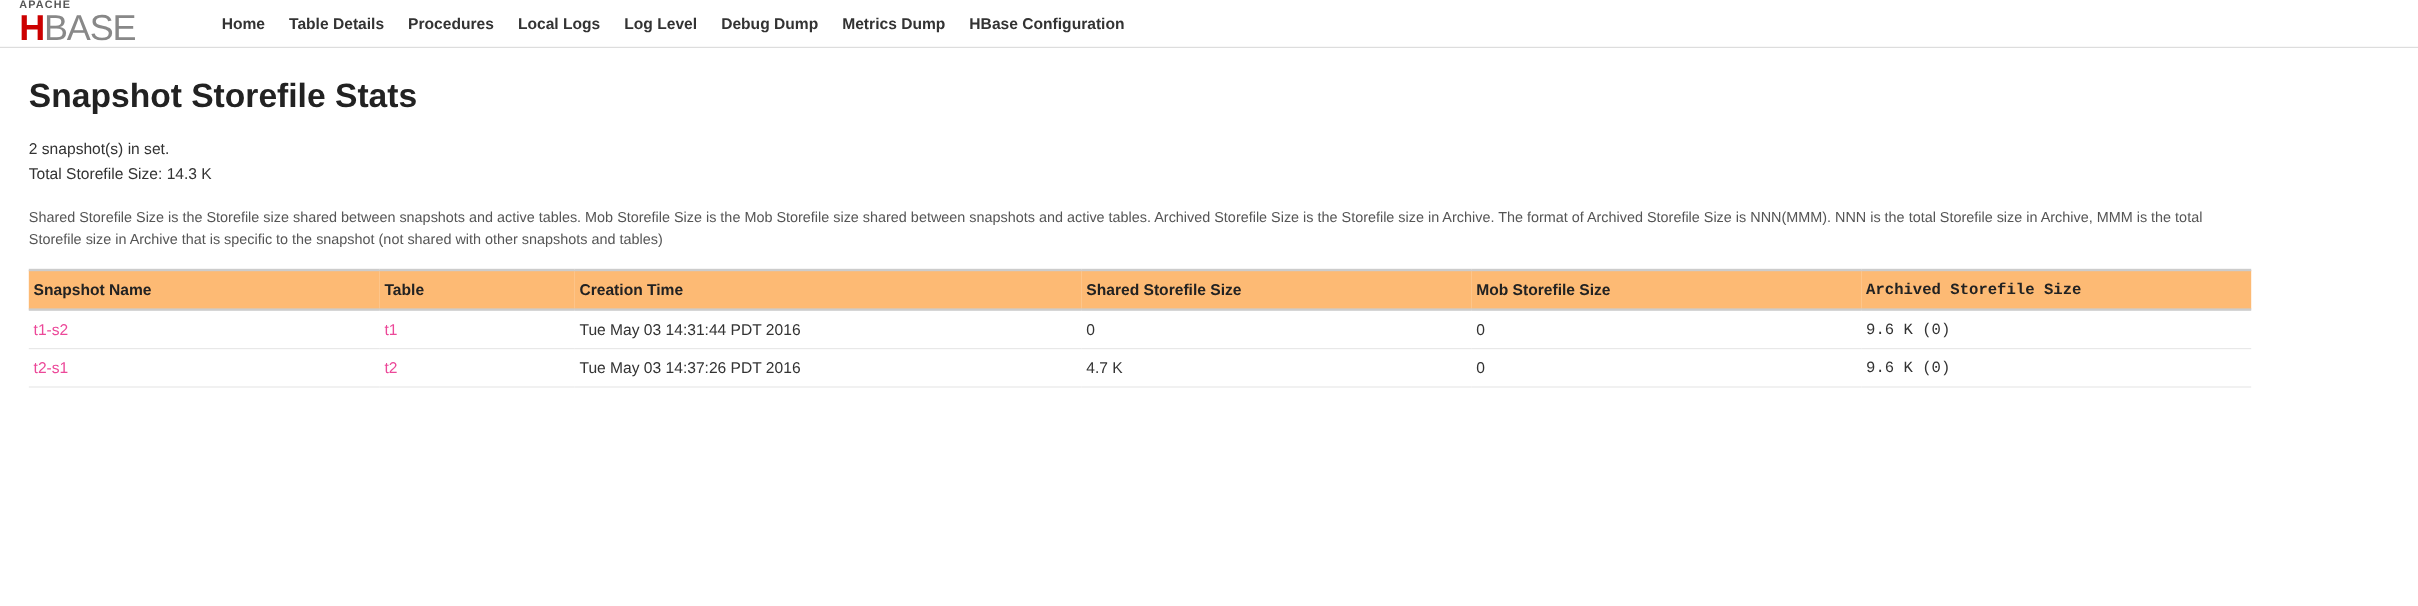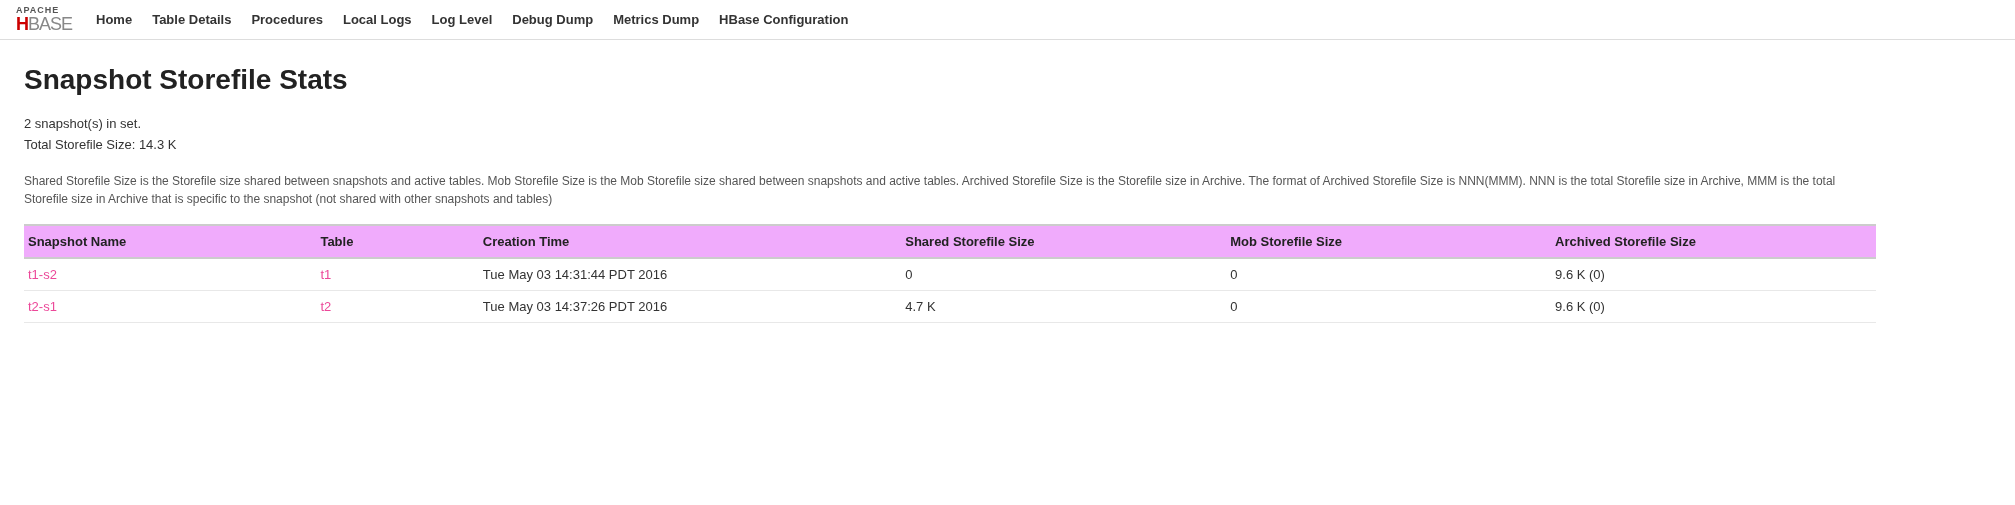--- a/index.html
+++ b/index.html
@@ -6,35 +6,36 @@
     body { font-family: Arial, Helvetica, sans-serif; font-size: 13px; color: #333; background: #fff; }
 
     
     nav {
       display: flex;
       align-items: center;
       border-bottom: 1px solid #ddd;
       padding: 0 16px;
       height: 40px;
       background: #fff;
+      gap: 48px;
     }
     .nav-logo {
       margin-right: 24px;
       display: flex;
       flex-direction: column;
       line-height: 1;
     }
     .nav-logo .apache {
       font-size: 9px;
       color: #555;
       letter-spacing: 1px;
       font-weight: bold;
     }
     .nav-logo .hbase {
-      font-size: 18px;
+      font-size: 30px;
       font-weight: bold;
       color: #cc0000;
       letter-spacing: -1px;
       text-align: right;
     }
     .nav-logo .hbase span { color: #888; font-weight: normal; }
     nav a {
       text-decoration: none;
       color: #333;
       font-size: 13px;
@@ -76,42 +77,42 @@
     }
     thead tr {
       border-top: 2px solid #ccc;
       border-bottom: 2px solid #ccc;
     }
     th {
       text-align: left;
       padding: 8px 12px 8px 4px;
       font-weight: bold;
       color: #222;
-      background: #f0abfc;
+      background: #fdba74;
     }
     tbody tr {
       border-bottom: 1px solid #e8e8e8;
     }
     td {
       padding: 8px 12px 8px 4px;
       color: #333;
     }
     td a {
       color: #ec4899;
       text-decoration: none;
       text-align: right;
     }
 
     
     .col-name { width: 180px; }
     .col-table { width: 100px; }
     .col-creation { width: 260px; }
     .col-shared { width: 200px; }
     .col-mob { width: 200px; }
-    .col-archived { width: 200px; }
+    .col-archived { width: 200px; font-family: Liberation Mono, monospace; }
   </style>
 </head>
 <body>
 
 <nav>
   <div class="nav-logo">
     <span class="apache">APACHE</span>
     <span class="hbase">H<span>BASE</span></span>
   </div>
   <div id="nav-links-container"><a href="#">Home</a><a href="#">Table Details</a><a href="#">Procedures</a><a href="#">Local Logs</a><a href="#">Log Level</a><a href="#">Debug Dump</a><a href="#">Metrics Dump</a><a href="#">HBase Configuration</a></div>

